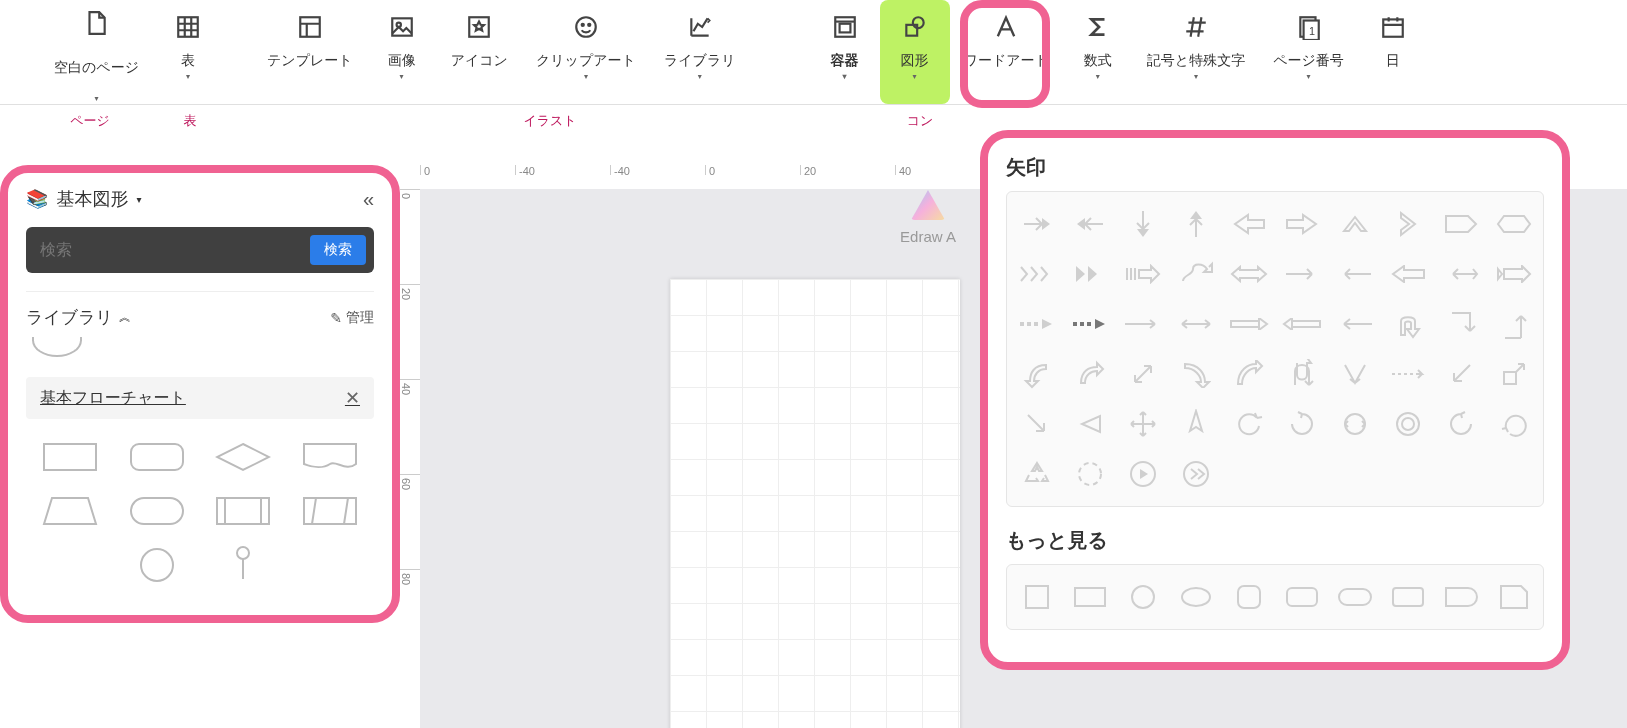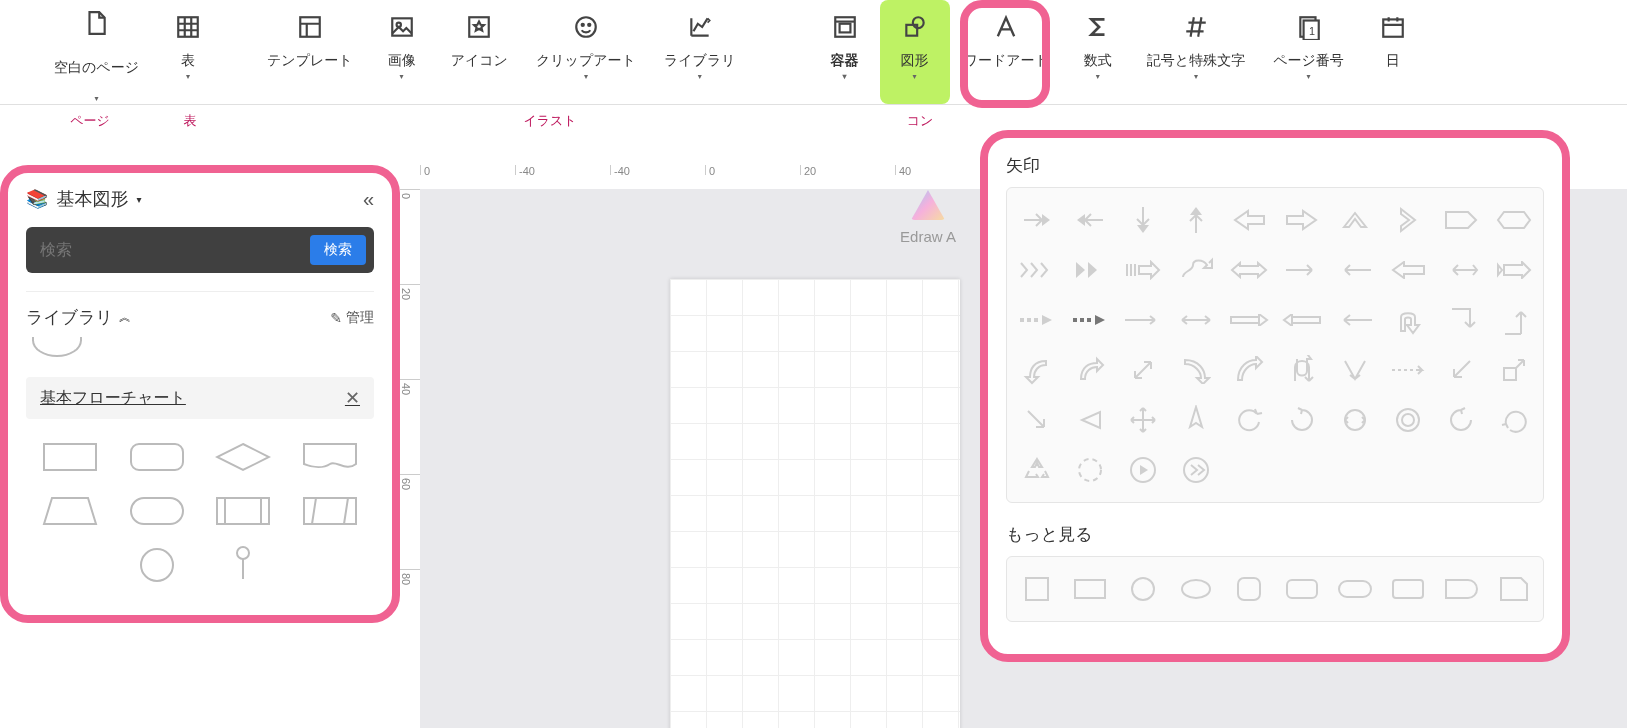--- a/index.html
+++ b/index.html
@@ -46,21 +46,21 @@
   background-image: linear-gradient(#eee 1px, transparent 1px), linear-gradient(90deg, #eee 1px, transparent 1px);
   background-size: 36px 36px; }
 
 
 .ai-badge { position: absolute; left: 878px; top: 190px; width: 100px; text-align: center; }
 .ai-badge-icon { width: 34px; height: 30px; margin: 0 auto 8px; background: linear-gradient(135deg,#6fb1ff,#ff8bd1,#ffd36f); border-radius: 4px; clip-path: polygon(50% 0,100% 100%,0 100%); opacity:.6;}
 .ai-badge-label { color: #999; font-size: 15px; }
 
 
 .pop { position: absolute; left: 980px; top: 130px; width: 590px; background: #fff; border: 8px solid #f06292; border-radius: 28px; padding: 16px 18px 12px 18px; }
-.pop-section-title { font-size: 17px; font-weight: 400; margin-bottom: 10px; }
+.pop-section-title { font-size: 20px; font-weight: 700; margin-bottom: 10px; }
 .pop-box { border: 1px solid #e5e5e5; border-radius: 6px; background: #fafafa; padding: 12px 8px; margin-bottom: 20px; }
 .pop-grid { display: grid; grid-template-columns: repeat(10, 1fr); gap: 10px; }
 .pop-cell { height: 40px; display: flex; align-items: center; justify-content: center; cursor: pointer; }
 .pop-cell svg { stroke: #cfcfcf; stroke-width: 2; fill: none; }
 .pop-cell svg .f { fill: #cfcfcf; stroke: none; }
 .pop-cell svg .ff { fill: #777; stroke: none; }
 .pop-grid2 { display: grid; grid-template-columns: repeat(10, 1fr); gap: 10px; }
 
 
 .hl { position: absolute; left: 960px; top: 0; width: 90px; height: 108px; border: 8px solid #f06292; border-radius: 22px; pointer-events: none; }

